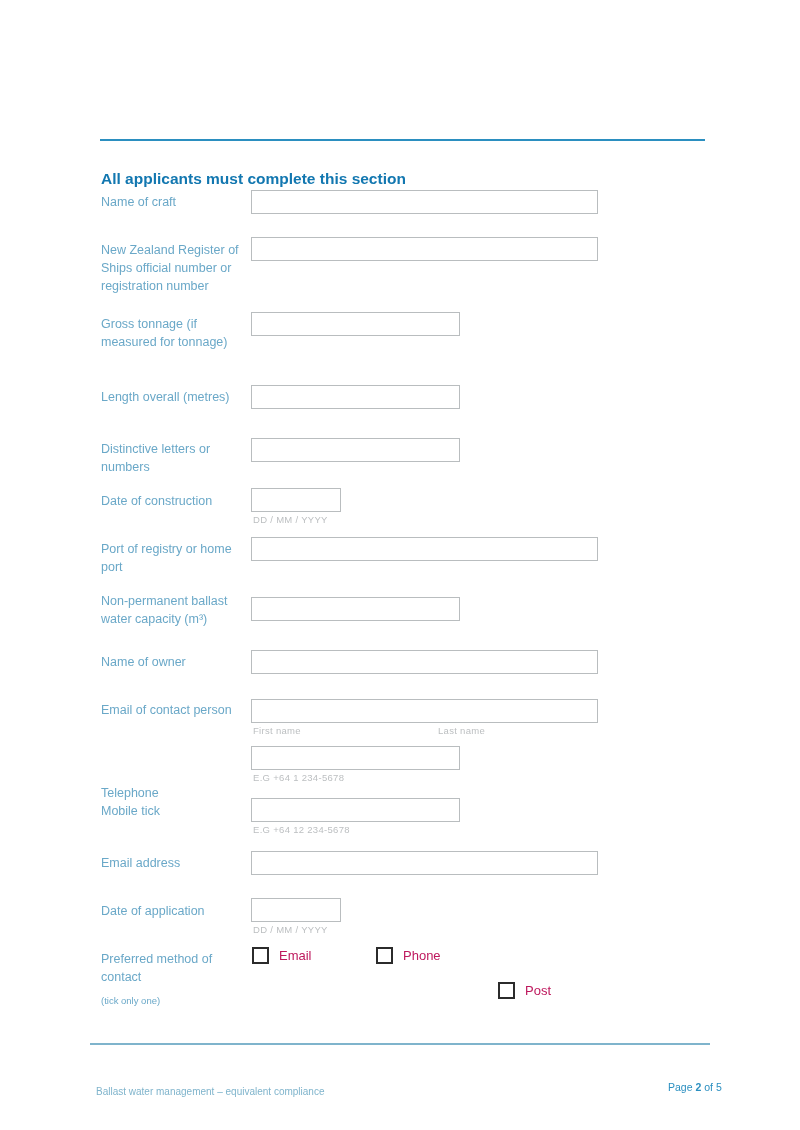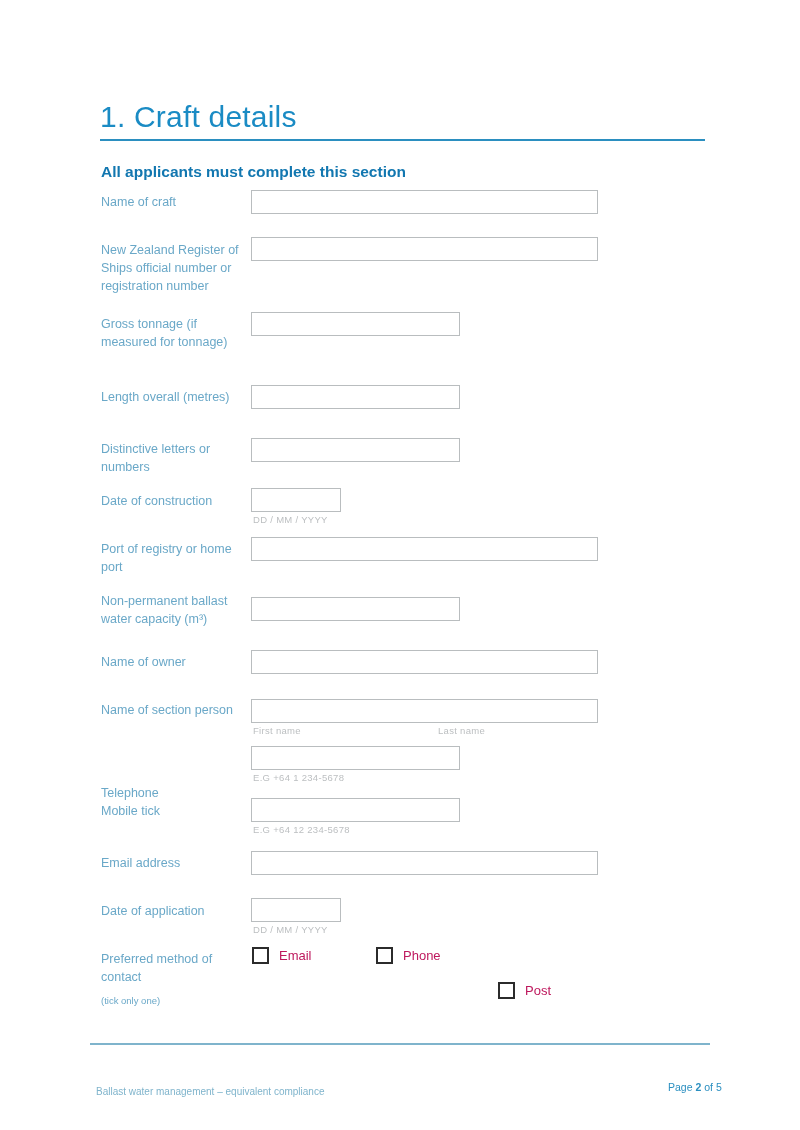--- a/index.html
+++ b/index.html
@@ -43,21 +43,21 @@
     position: absolute;
     left: 100px;
     top: 139px;
     width: 605px;
     height: 2px;
     background: #2b8fc0;
   }
   .subheading {
     position: absolute;
     left: 101px;
-    top: 163px;
+    top: 170px;
     font-size: 15.5px;
     font-weight: bold;
     color: #1277b0;
     white-space: nowrap;
   }
   .label {
     position: absolute;
     left: 101px;
     font-size: 12.5px;
     line-height: 18px;
@@ -132,23 +132,20 @@
     color: #2b8fc0;
     white-space: nowrap;
   }
   .footer-right b { font-weight: bold; }
 </style>
 </head>
 <body>
 
 <div class="page">
 
-  <div class="section-title">
-    <span class="num">1.</span><span>Craft details</span>
-  </div>
   <div class="title-rule"></div>
 
   <div class="subheading">All applicants must complete this section</div>
 
   <div id="form-fields">
       <div class="label" style="top: 193px;">Name of craft</div>
       <div class="field" style="top: 190px; left: 251px; width: 347px;"></div>
       <div class="label" style="top: 241px;">New Zealand Register of Ships official number or registration number</div>
       <div class="field" style="top: 237px; left: 251px; width: 347px;"></div>
       <div class="label" style="top: 315px;">Gross tonnage (if measured for tonnage)</div>
@@ -159,21 +156,21 @@
       <div class="field" style="top: 438px; left: 251px; width: 209px;"></div>
       <div class="label" style="top: 492px;">Date of construction</div>
       <div class="field" style="top: 488px; left: 251px; width: 90px;"></div>
       <div class="hint" style="top: 514px; left: 253px;">DD / MM / YYYY</div>
       <div class="label" style="top: 540px;">Port of registry or home port</div>
       <div class="field" style="top: 537px; left: 251px; width: 347px;"></div>
       <div class="label" style="top: 592px;">Non-permanent ballast water capacity (m³)</div>
       <div class="field" style="top: 597px; left: 251px; width: 209px;"></div>
       <div class="label" style="top: 653px;">Name of owner</div>
       <div class="field" style="top: 650px; left: 251px; width: 347px;"></div>
-      <div class="label" style="top: 701px;">Name of section person</div>
+      <div class="label" style="top: 701px;">Email of contact person</div>
       <div class="field" style="top: 699px; left: 251px; width: 347px;"></div>
       <div class="hint" style="top: 725px; left: 253px;">First name</div>
       <div class="hint" style="top: 725px; left: 438px;">Last name</div>
       <div class="label" style="top: 784px;">Telephone</div>
       <div class="field" style="top: 746px; left: 251px; width: 209px;"></div>
       <div class="hint" style="top: 772px; left: 253px;">E.G  +64 1 234-5678</div>
       <div class="label" style="top: 802px;">Mobile tick</div>
       <div class="field" style="top: 798px; left: 251px; width: 209px;"></div>
       <div class="hint" style="top: 824px; left: 253px;">E.G  +64 12 234-5678</div>
       <div class="label" style="top: 854px;">Email address</div>

